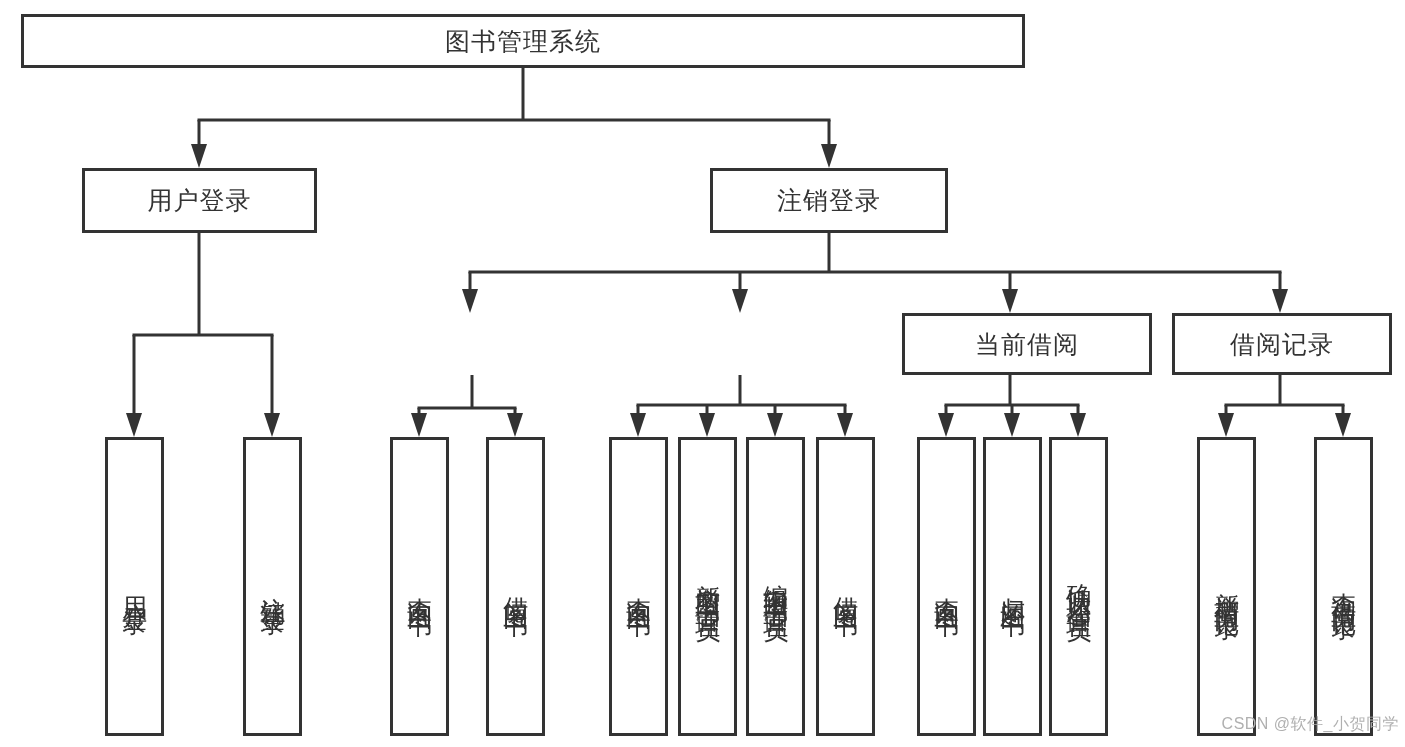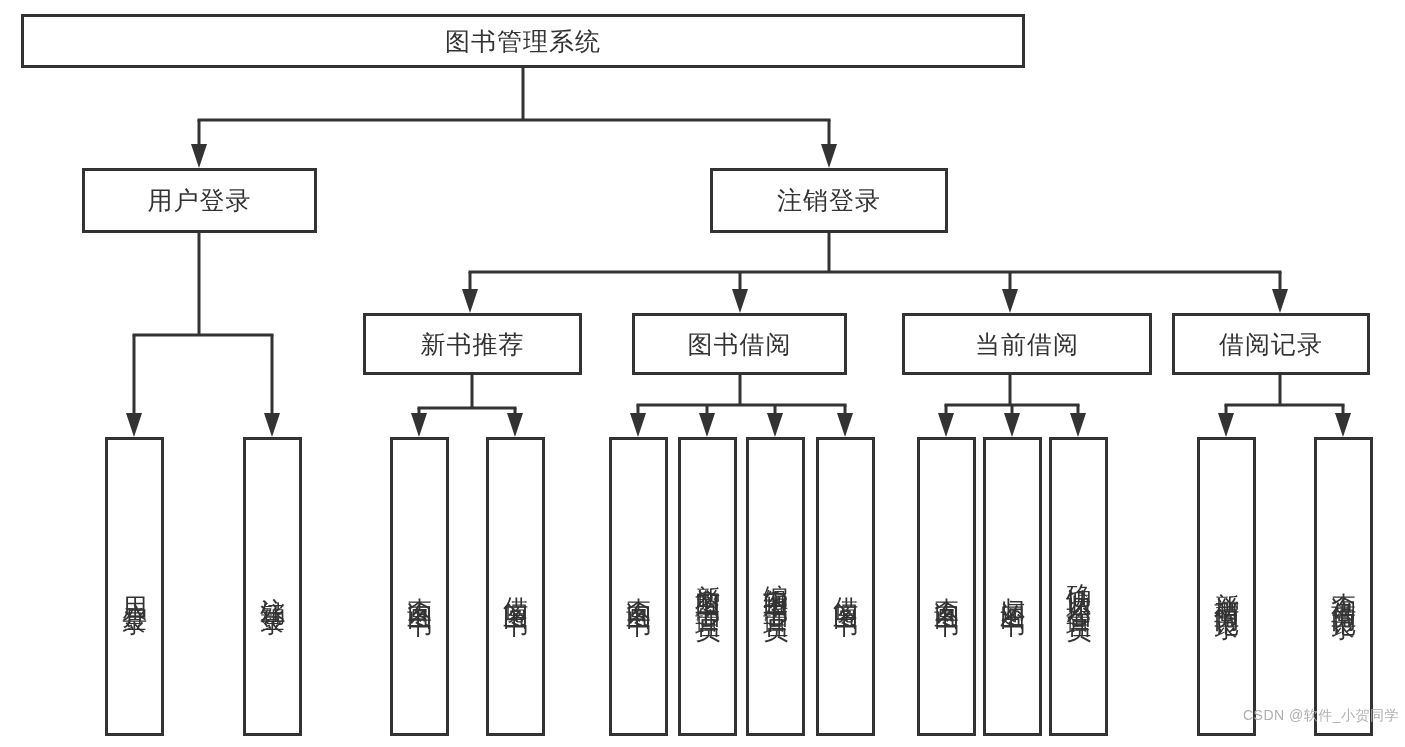--- a/index.html
+++ b/index.html
@@ -44,22 +44,22 @@
   }
   .vbox span{
     writing-mode:vertical-rl;
     text-orientation:mixed;
     font-size:25px;
     letter-spacing:5px;
     line-height:1.1;
   }
   .watermark{
     position:absolute;
-    right:6px;bottom:22px;
-    font-size:14px;
+    right:6px;bottom:12px;
+    font-size:16px;
     color:var(--watermark);
     letter-spacing:0.5px;
     z-index:4;
     white-space:nowrap;
   }
 </style>
 </head>
 <body>
 
 <div class="canvas">
@@ -131,30 +131,24 @@
     <span>图书管理系统</span>
   </div>
 
   <div class="hbox" style="left:82px;top:168px;width:235px;height:65px">
     <span>用户登录</span>
   </div>
   <div class="hbox" style="left:710px;top:168px;width:238px;height:65px">
     <span>注销登录</span>
   </div>
 
-  <div class="hbox" style="left:363px;top:313px;width:219px;height:62px">
-    <span>新书推荐</span>
-  </div>
-  <div class="hbox" style="left:632px;top:313px;width:215px;height:62px">
-    <span>图书借阅</span>
-  </div>
   <div class="hbox" style="left:902px;top:313px;width:250px;height:62px">
     <span>当前借阅</span>
   </div>
-  <div class="hbox" style="left:1172px;top:313px;width:198px;height:62px">
+  <div class="hbox" style="left:1172px;top:313px;width:220px;height:62px">
     <span>借阅记录</span>
   </div>
 
   <div class="vbox" style="left:105px">
     <span>用户登录</span>
   </div>
   <div class="vbox" style="left:243px">
     <span>注销登录</span>
   </div>
 

